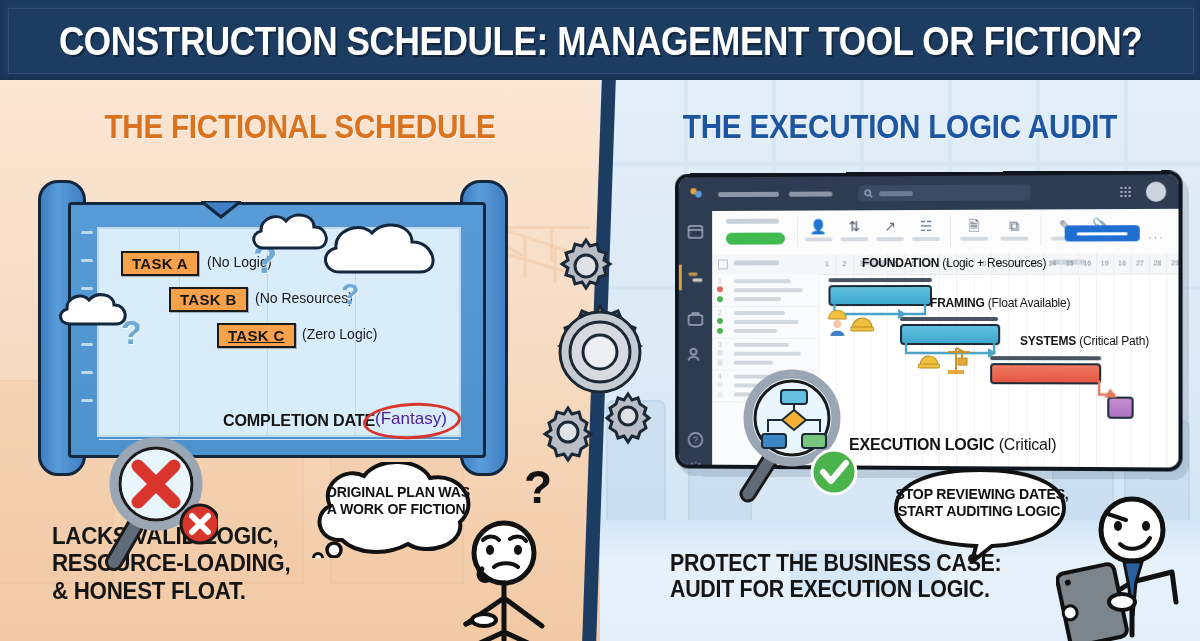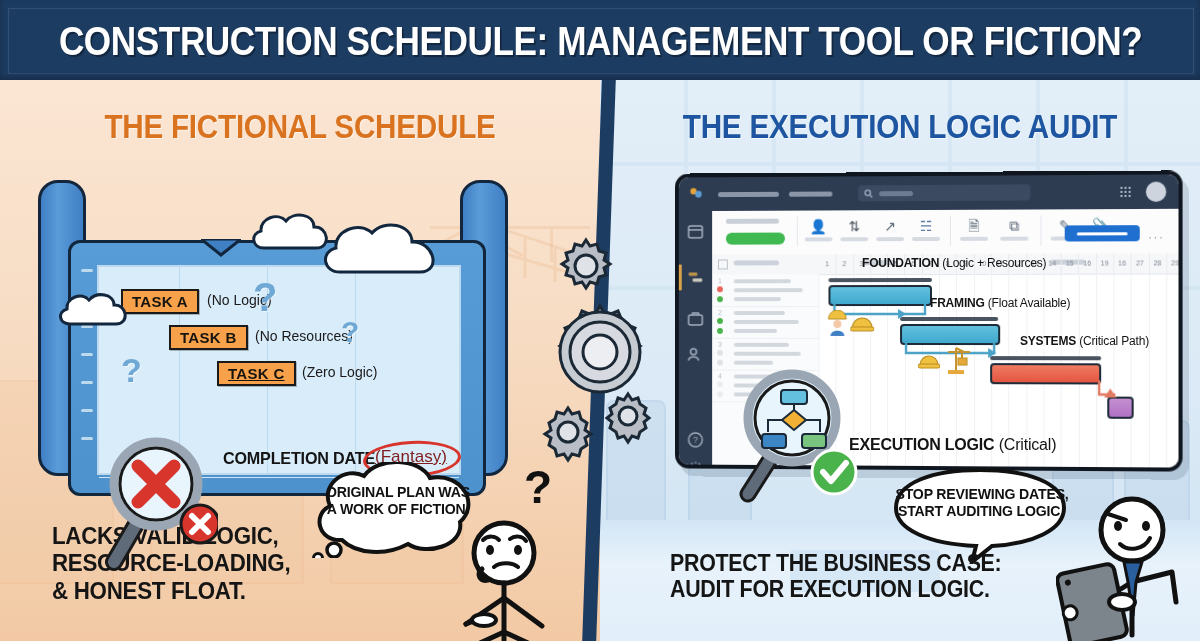--- a/index.html
+++ b/index.html
@@ -67,21 +67,21 @@
   .roll{
     position:absolute;top:0;width:42px;height:290px;
     background:linear-gradient(90deg,#3f7fc4 0%, #5a9bd8 40%, #3f7fc4 100%);
     border:3px solid #12263d;border-radius:20px;
   }
   .roll.left{left:0;}
   .roll.right{right:0;}
   .sheet{
     position:absolute;left:30px;top:22px;width:412px;height:250px;
     background:linear-gradient(180deg,#579cd6 0%, #4e92cd 100%);
-    border:3px solid #12263d;border-radius:12px;margin-top:38px;
+    border:3px solid #12263d;border-radius:4px;
   }
   .sheet-inner{
     position:absolute;left:26px;top:22px;right:22px;bottom:18px;
     background:#d9ecfa;border:2px solid #bcd9ee;
   }
   .grid-v{position:absolute;top:0;bottom:0;width:1px;background:#bcd9ee;}
   .grid-h{position:absolute;left:0;right:0;height:1px;background:#cfe5f6;}
   .tick{position:absolute;left:10px;width:12px;height:3px;background:#bcd9ee;border-radius:2px;}
 
   .task-chip{
@@ -92,23 +92,22 @@
   }
   .task-note{
     position:absolute;color:#1a1a1a;font-size:14px;white-space:nowrap;
     font-family:"Liberation Sans", sans-serif;
   }
   #completion{
     position:absolute;left:120px;top:182px;font-size:17px;font-weight:bold;
     color:#141414;white-space:nowrap;letter-spacing:-.2px;transform:scaleX(.95);
   }
   #fantasy{
-    position:absolute;left:276px;top:180px;font-size:17px;color:#7f1d1d;
+    position:absolute;left:276px;top:180px;font-size:17px;color:#4c1d95;
     white-space:nowrap;
-    text-decoration:underline;
   }
   #fantasy-ring{
     position:absolute;left:264px;top:174px;width:92px;height:30px;
     border:3px solid #d8352c;border-radius:50%;transform:rotate(-3deg);
   }
   .qmark{
     position:absolute;color:#6fa8d4;font-weight:bold;
     text-shadow:1px 1px 0 rgba(255,255,255,.5);
   }
   .cloud{position:absolute;}

